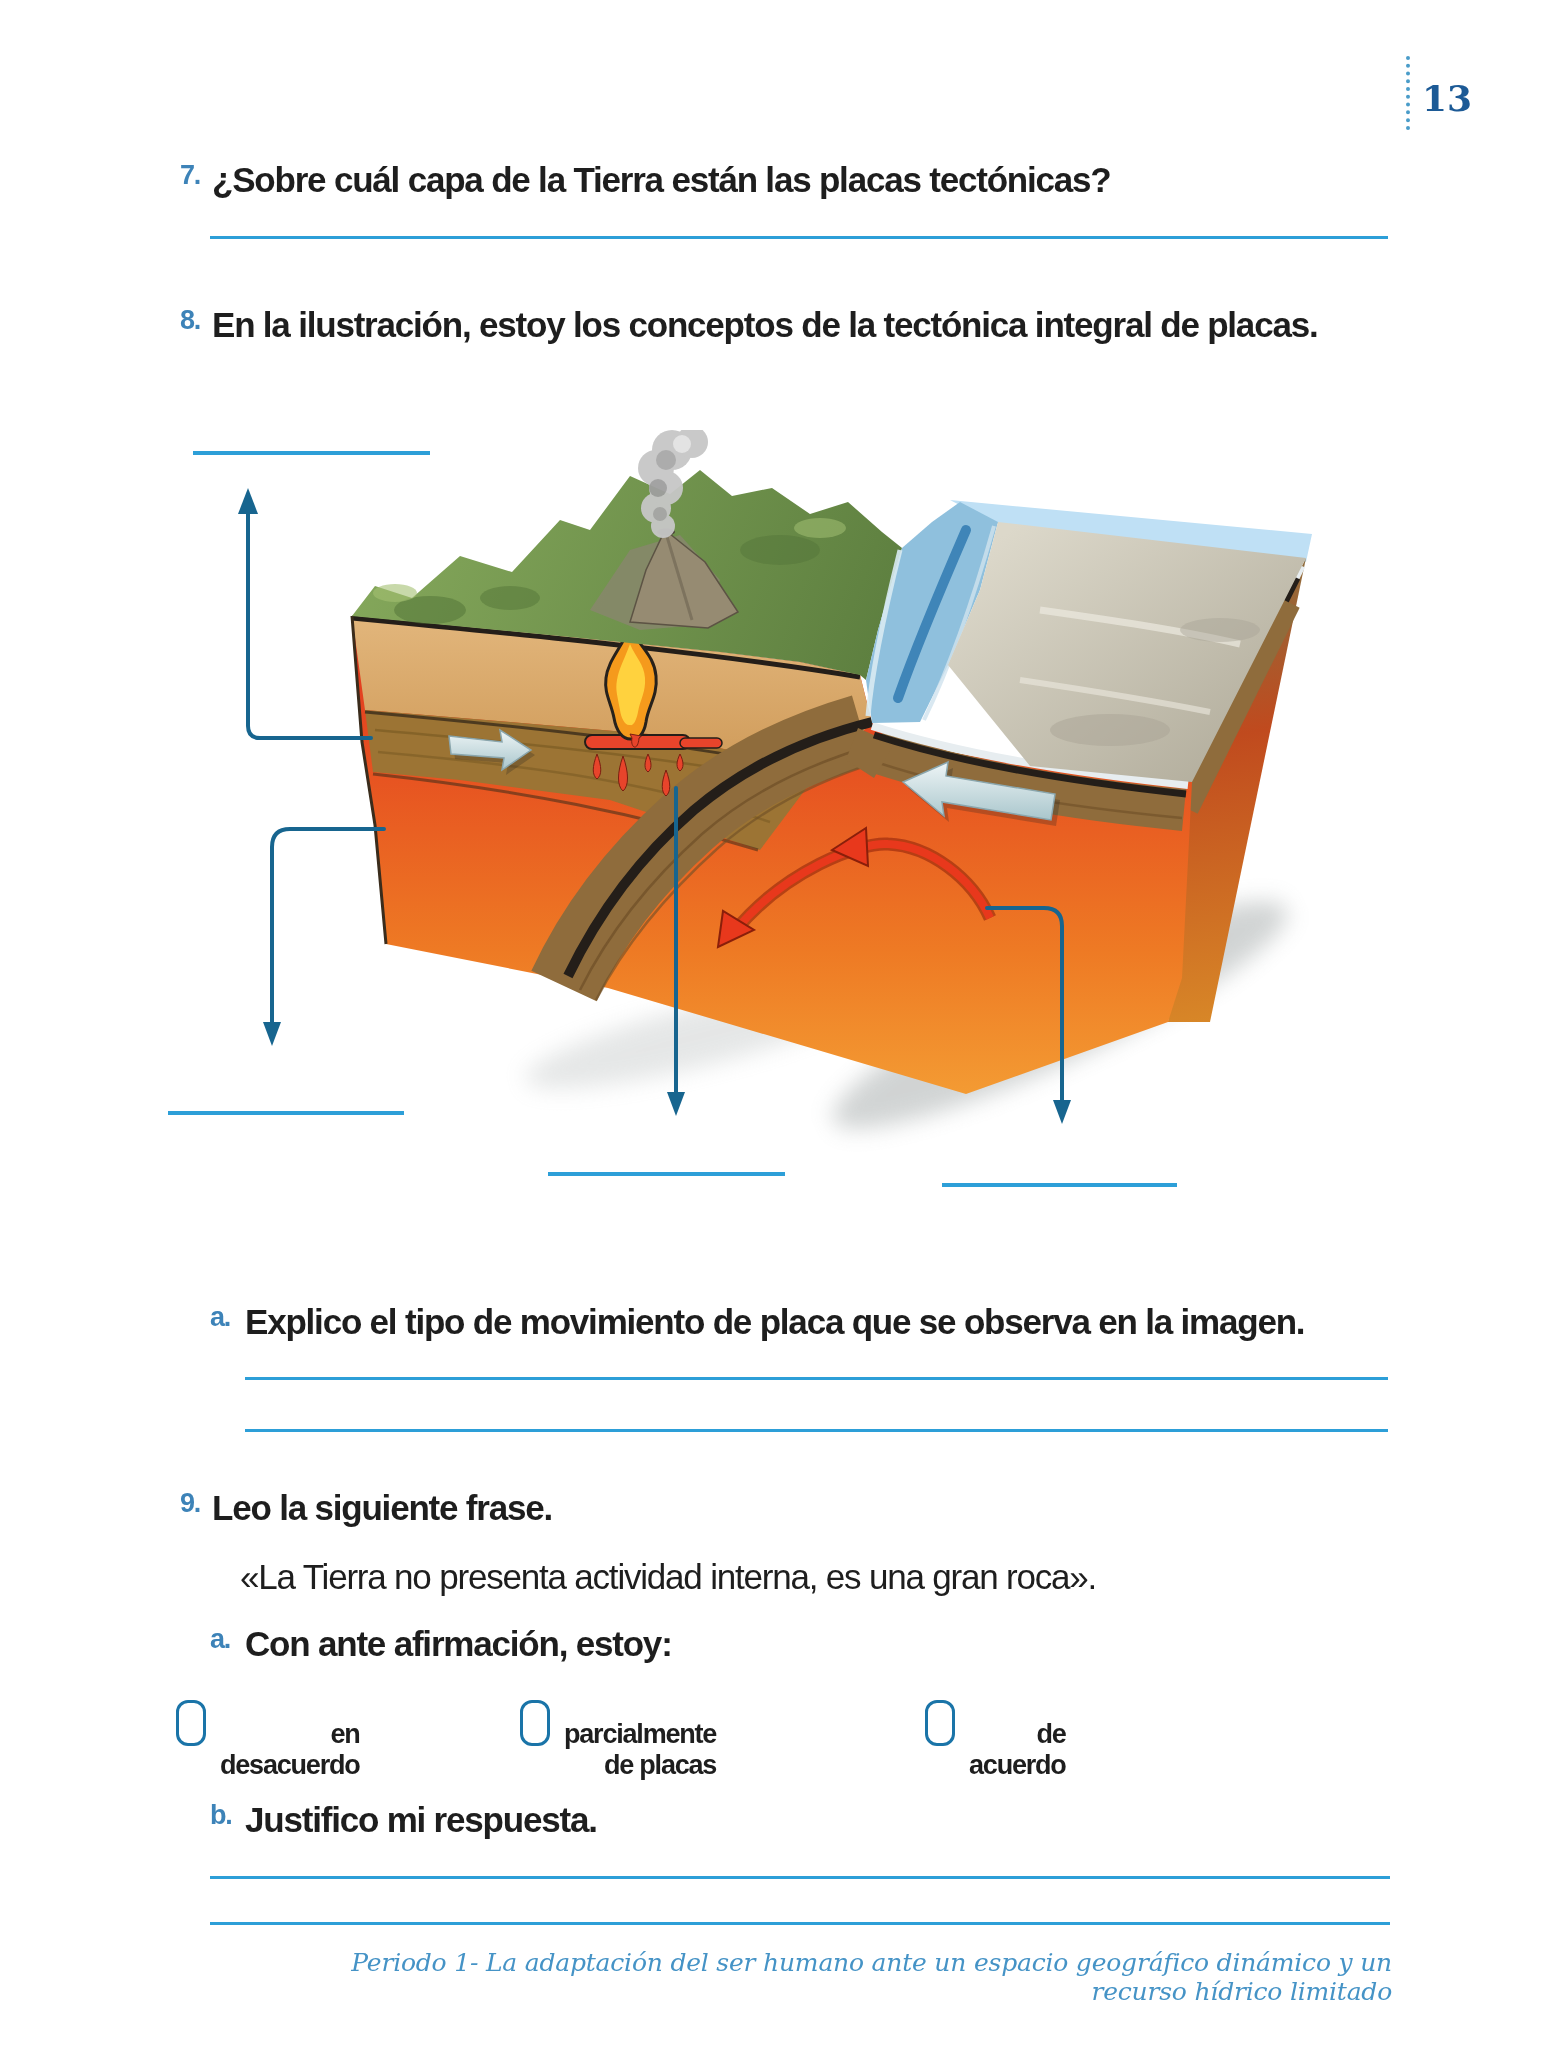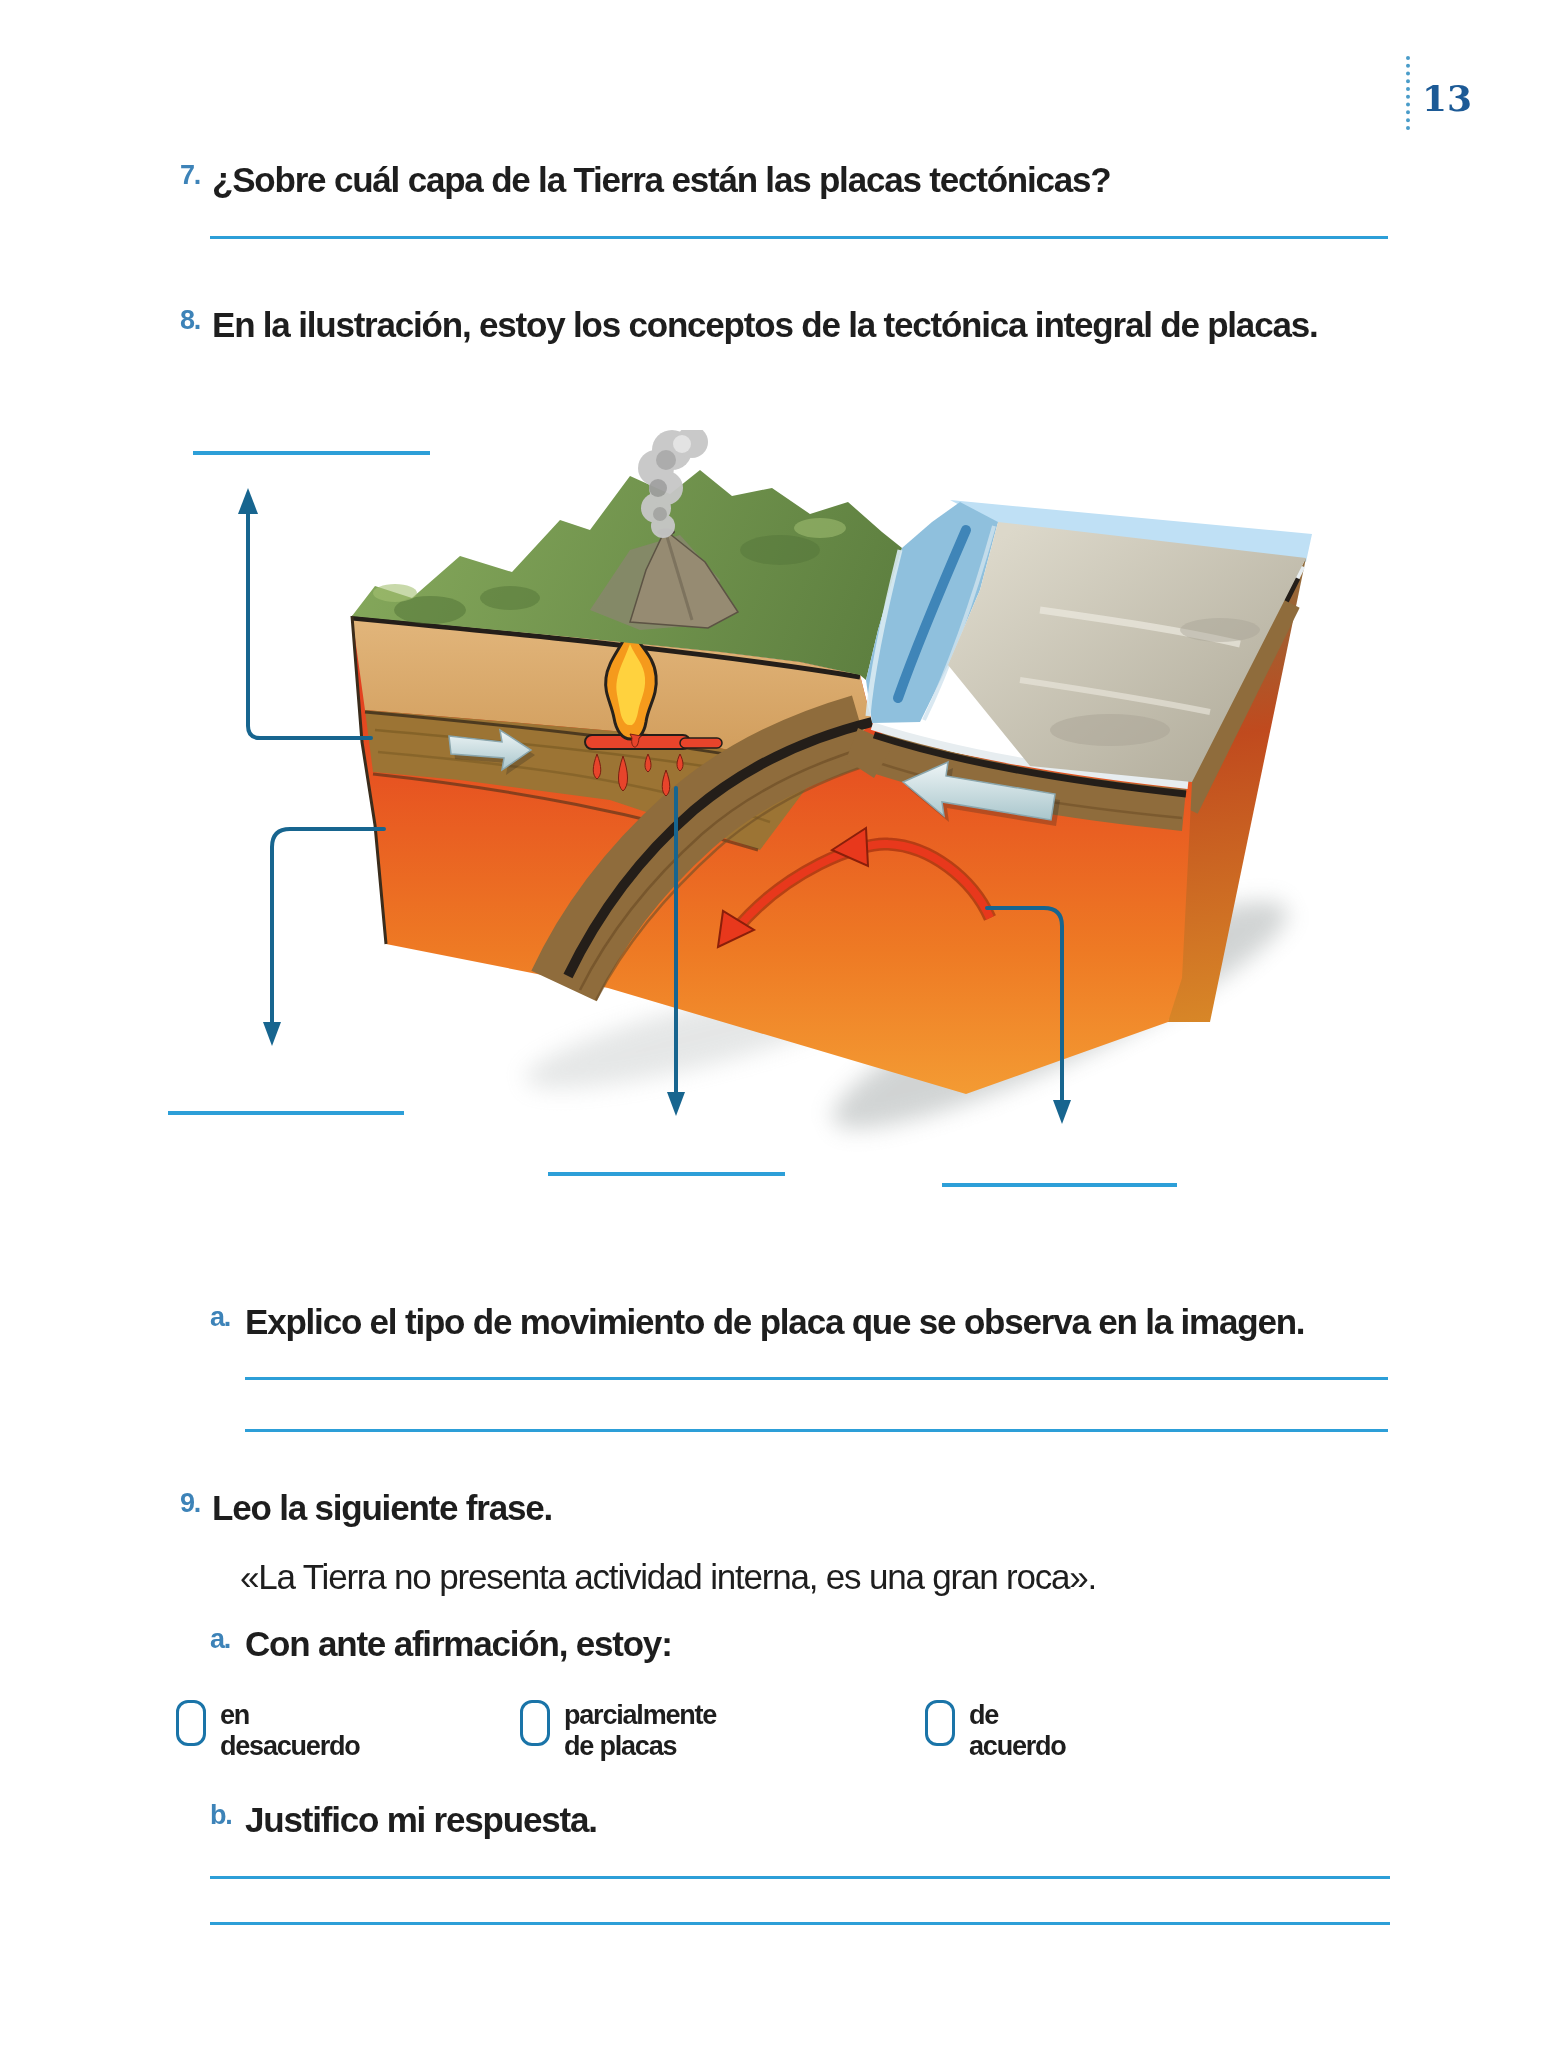--- a/index.html
+++ b/index.html
@@ -12,21 +12,21 @@
   .txt{position:absolute;font-weight:bold;font-size:35px;letter-spacing:-1.2px;color:#1e1e1e;}
   .txt.regular{font-weight:normal;}
   .answer-line{position:absolute;height:0;border-top:3px solid #2d9fd8;}
   .pageno-wrap{position:absolute;top:52px;left:1406px;height:84px;}
   .pageno-dots{position:absolute;left:0;top:4px;height:74px;border-left:4px dotted #4a9cc9;}
   .pageno{position:absolute;left:16px;top:28px;font-family:"DejaVu Serif",serif;font-weight:bold;
     font-size:36px;color:#1c5a96;line-height:1;}
   .opt{position:absolute;top:1700px;height:48px;}
   .opt .box{position:absolute;left:0;top:0;width:30px;height:46px;border:3px solid #1a74a8;
     border-radius:12px;background:#ffffff;box-sizing:border-box;}
-  .opt .lbl{position:absolute;left:44px;top:0;font-weight:bold;font-size:27px;letter-spacing:-1.2px;}
+  .opt .lbl{position:absolute;left:44px;top:19px;font-weight:bold;font-size:27px;letter-spacing:-1.2px;text-align:right;}
   .footer{position:absolute;top:1948px;left:300px;width:1092px;text-align:right;
     font-family:"DejaVu Serif",serif;font-style:italic;font-size:25px;color:#4593c6;letter-spacing:-0.2px;}
   .illus{position:absolute;left:160px;top:430px;width:1280px;height:760px;}
   svg{display:block;}
 </style>
 </head>
 <body>
 
 <div class="page">
 
@@ -249,14 +249,15 @@
     <span class="lbl">de acuerdo</span>
   </div>
 
   <div class="row" style="top:1800px;">
     <span class="num" style="left:210px;">b.</span>
     <span class="txt" style="left:245px;">Justifico mi respuesta.</span>
   </div>
   <div class="answer-line" style="top:1876px;left:210px;width:1180px;"></div>
   <div class="answer-line" style="top:1922px;left:210px;width:1180px;"></div>
 
+  <div class="footer">Periodo 1- La adaptación del ser humano ante un espacio geográfico dinámico y un recurso hídrico limitado</div>
 
 </div>
 
 </body></html>

